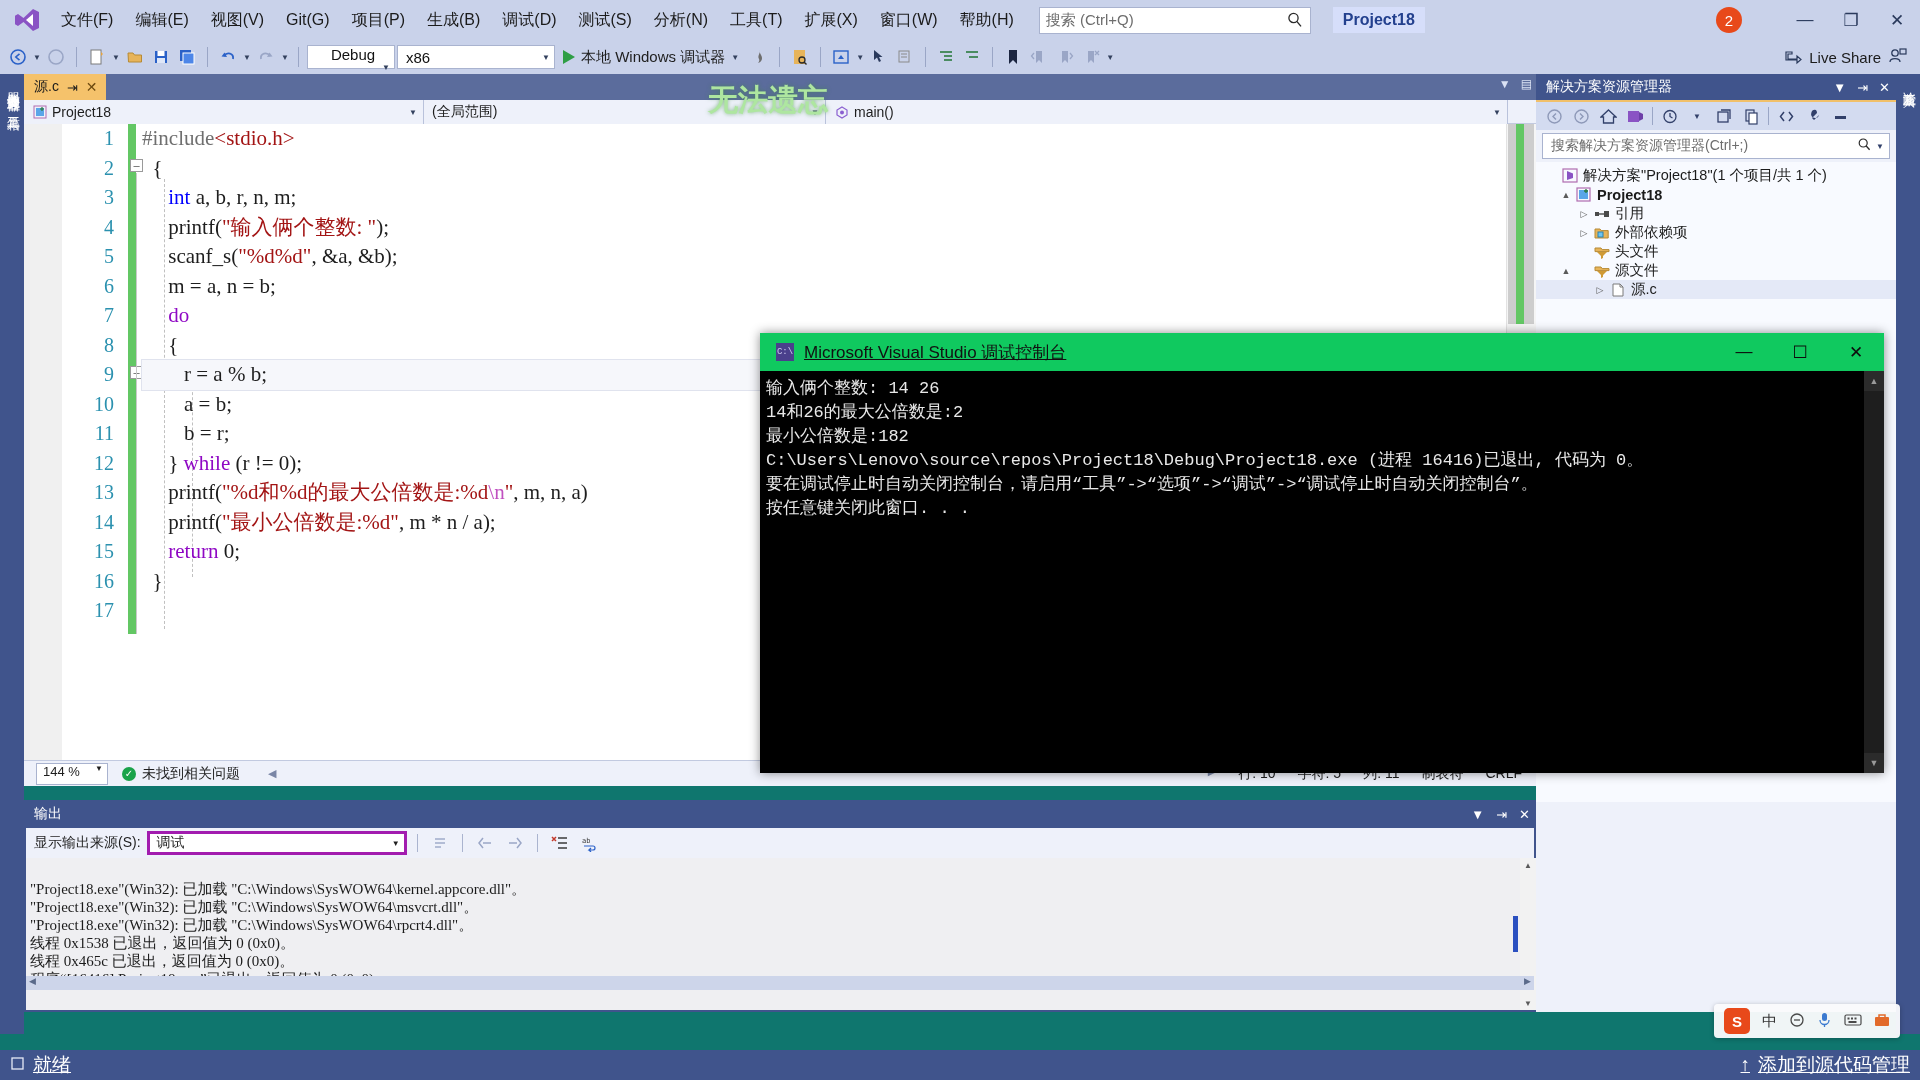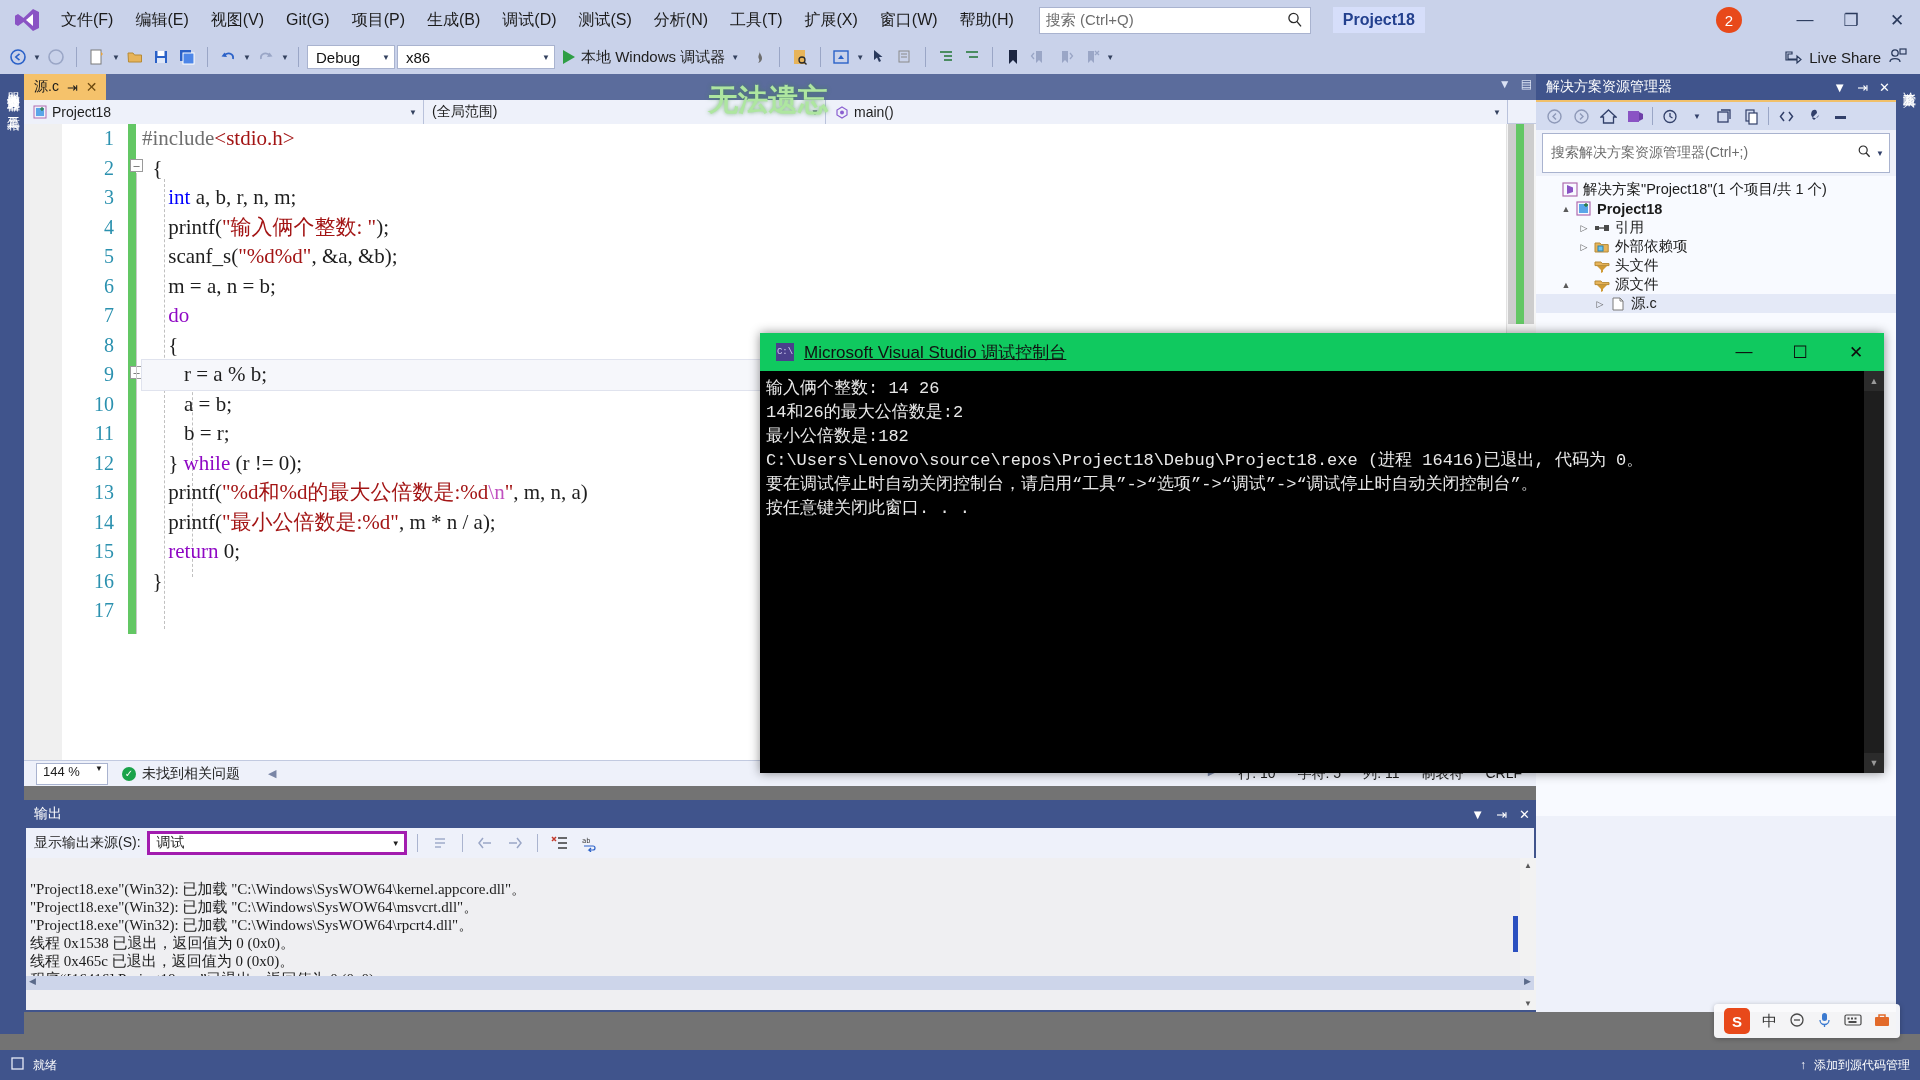--- a/index.html
+++ b/index.html
@@ -4,21 +4,21 @@
 <style>
   * { box-sizing: border-box; margin:0; padding:0; }
   html,body { width:1920px; height:1080px; overflow:hidden; }
   body {
     font-family: "Liberation Sans", sans-serif;
     font-size: 15px;
     background:#cfd6ea;
     color:#1e1e1e;
     -webkit-font-smoothing: antialiased;
   }
-  .app { position:relative; width:1920px; height:1080px; background:#737373;border-radius:7px; }
+  .app { position:relative; width:1920px; height:1080px; background:#0f766e;border-radius:7px; }
 
   
   .titlebar {
     position:absolute; left:0; top:0; width:1920px; height:40px;
     background:#c9d2ea; display:flex; align-items:center;
   }
   .vs-logo { width:34px; height:34px; margin-left:10px; display:flex; align-items:center; justify-content:center; }
   .menu { display:flex; align-items:center; margin-left:6px; }
   .menu-item { padding:4px 11px; font-size:16px; color:#1b1b1b; white-space:nowrap; cursor:default; }
   .search-box {
@@ -41,21 +41,21 @@
     background:#c9d2ea; display:flex; align-items:center; gap:2px; padding-left:6px;
   }
   .tb-sep { width:1px; height:20px; background:#9aa6c6; margin:0 6px; }
   .tb-ic { width:24px; height:24px; display:flex; align-items:center; justify-content:center; }
   .tb-dd { width:10px; height:24px; display:flex; align-items:center; justify-content:center; font-size:8px; color:#33415e;}
   .combo {
     height:24px; background:#fff; border:1px solid #a9b3cf; display:flex; align-items:center;
     padding:0 4px 0 8px; font-size:15px; color:#111; position:relative;
   }
   .combo .car { margin-left:auto; padding-left:10px; font-size:8px; color:#33415e; }
-  .combo-debug { width:88px; }
+  .combo-debug { width:88px;flex-direction:column; }
   .combo-plat { width:158px; }
   .rundbg { display:flex; align-items:center; gap:6px; padding:0 6px; height:26px; font-size:15px; }
   .play-tri { width:0;height:0;border-left:12px solid #2e9e45;border-top:7px solid transparent;border-bottom:7px solid transparent; }
   .ls-area { position:absolute; right:12px; top:40px; height:34px; display:flex; align-items:center; gap:7px; font-size:15px; color:#1b1b1b;}
 
   
   .vtabs { position:absolute; left:0; top:74px; width:24px; height:960px; background:#40548c; }
   .vtab {
     writing-mode: vertical-rl; text-orientation: mixed;
     color:#fff; font-size:13px; padding:8px 4px; white-space:nowrap; letter-spacing:1px;
@@ -123,21 +123,21 @@
   .console-scroll { position:absolute; right:0; top:38px; width:20px; height:402px; background:#1e1e1e; }
   .cs-arrow { height:20px; display:flex; align-items:center; justify-content:center; color:#9a9a9a; font-size:9px; background:#2b2b2b;}
   .cs-arrow.bot { position:absolute; bottom:0; left:0; right:0; }
 
   
   .solexp { position:absolute; left:1536px; top:74px; width:360px; height:938px; background:#eef1fa; }
   .se-title { height:26px; background:#40548c; color:#fff; display:flex; align-items:center; padding:0 6px 0 10px; font-size:14px;}
   .se-title .acts { margin-left:auto; display:flex; gap:11px; font-size:13px; }
   .se-toolbar { height:30px; background:#d3dbf0; border-top:2px solid #f1c06a; display:flex; align-items:center; gap:7px; padding:0 8px; }
   .se-tb-ic { width:20px;height:20px; display:flex; align-items:center; justify-content:center; color:#32406a; }
-  .se-search { height:40px; margin:3px 6px; background:#fff; border:1px solid #a9b3cf; display:flex; align-items:center; padding:0 5px 0 8px; font-size:14px; color:#6d6d6d;}
+  .se-search { height:26px; margin:3px 6px; background:#fff; border:1px solid #a9b3cf; display:flex; align-items:center; padding:0 5px 0 8px; font-size:14px; color:#6d6d6d;}
   .se-tree { background:#f8fAff; padding-top:4px; height:640px; }
   .tnode { display:flex; align-items:center; height:19px; font-size:14.5px; color:#1b1b1b; padding-left:6px; }
   .tnode .arr { width:16px; text-align:center; font-size:9px; color:#5a5a5a; }
   .tnode .tico { width:19px; height:16px; display:flex; align-items:center; justify-content:center; margin-right:4px;}
   .tnode.sel { background:#e4e9f7; }
   .tnode.bold { font-weight:bold; }
 
   
   .outpanel { position:absolute; left:24px; top:800px; width:1512px; height:212px; background:#40548c; }
   .out-title { height:28px; display:flex; align-items:center; padding:0 6px 0 10px; color:#fff; font-size:14px;}
@@ -147,21 +147,21 @@
   .out-combo { width:260px; height:24px; background:#fff; border:3px solid #a21caf; display:flex; align-items:center; padding:0 4px 0 7px; font-size:14px; }
   .out-combo .car { margin-left:auto; font-size:8px;}
   .out-ic { width:24px; height:24px; display:flex; align-items:center; justify-content:center; color:#4b5878; }
   .out-body { position:absolute; left:2px; top:58px; width:1508px; height:152px; background:#efeff2; overflow:hidden; padding:4px 0 0 4px; }
   .out-line { font-family:"Liberation Serif", serif; font-size:15px; color:#1b1b1b; line-height:18px; white-space:pre; }
   .out-vscroll { position:absolute; right:0; top:58px; width:16px; height:152px; background:#f2f2f2; }
   .out-blue-mark { position:absolute; right:18px; top:116px; width:5px; height:36px; background:#2a4fc0;}
   .out-hscroll { position:absolute; left:2px; bottom:22px; width:1508px; height:14px; background:#cdd5ea; }
 
   
-  .statusbar { position:absolute; left:0; bottom:0; width:1920px; height:30px; background:#40548c; display:flex; align-items:center; color:#fff; font-size:12px; padding:0 10px; }
+  .statusbar { position:absolute; left:0; bottom:0; width:1920px; height:30px; background:#40548c; display:flex; align-items:center; color:#fff; font-size:19px; padding:0 10px;text-decoration:underline; }
   .sb-right { margin-left:auto; display:flex; align-items:center; gap:8px; }
 
   
   .ime-bar { position:absolute; right:20px; bottom:42px; height:34px; display:flex; align-items:center; gap:12px; background:rgba(250,250,252,.96); padding:0 10px; border-radius:4px; box-shadow:0 1px 5px rgba(0,0,0,.25); }
   .ime-logo { width:26px; height:26px; border-radius:5px; background:#e8491a; color:#fff; display:flex; align-items:center; justify-content:center; font-weight:bold; font-size:15px;}
   .ime-it { font-size:15px; color:#333; }
 </style>
 </head>
 <body>
 

